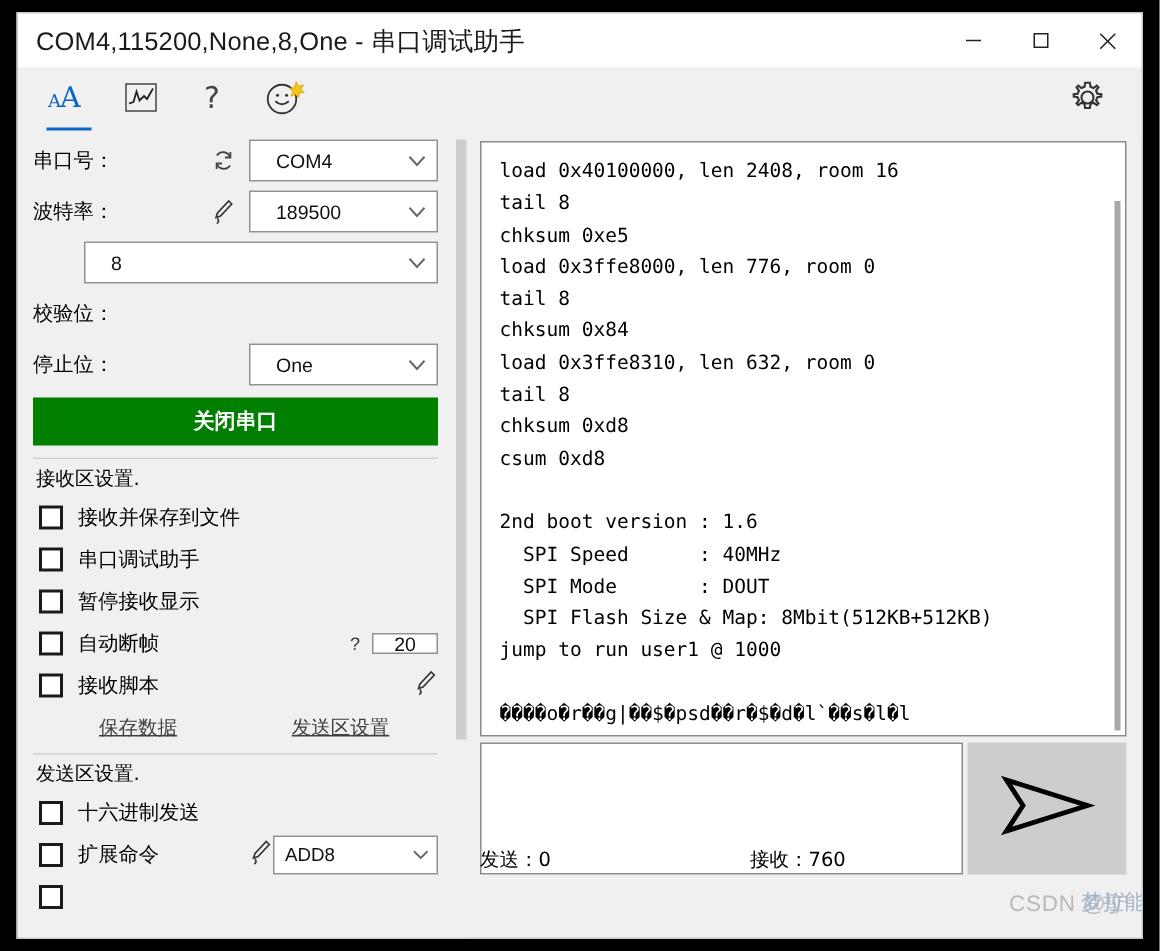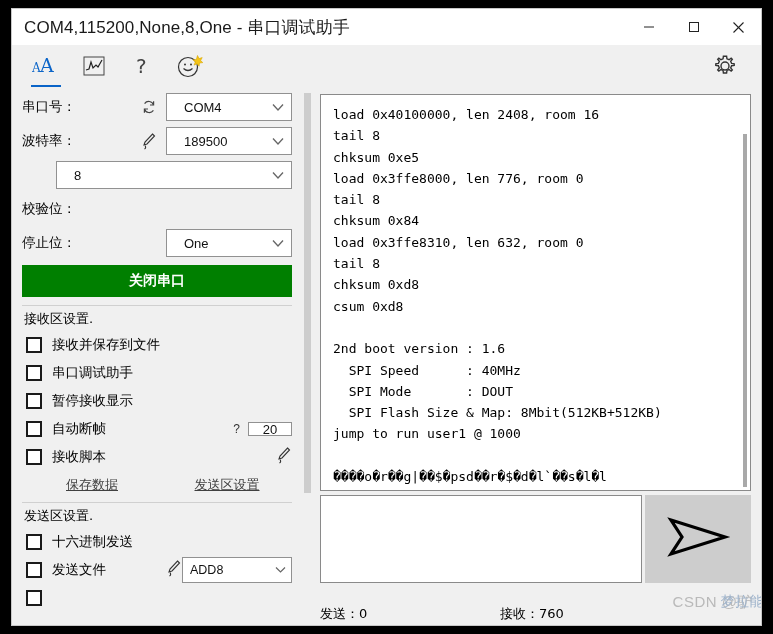--- a/index.html
+++ b/index.html
@@ -162,21 +162,21 @@
   .sendbox {
     position:absolute; left:8px; top:404px; width:322px; height:88px;
     background:#fff; border:1px solid #8a8a8a;
   }
   .sendbtn {
     position:absolute; left:333px; top:404px; right:10px; height:88px;
     background:#cdcdcd; display:flex; align-items:center; justify-content:center;
   }
 
   .statusbar {
-    position:absolute; left:0; right:0; top:508px; height:30px;
+    position:absolute; left:0; right:0; top:467px; height:30px;
     display:flex; align-items:center;
   }
   .statusbar .s1 {
     margin-left:8px; font-size:13px; color:#000; width:180px;
     font-family:"DejaVu Sans","Liberation Sans",sans-serif;
   }
   .statusbar .s2 {
     font-size:13px; color:#000; width:150px;
     font-family:"DejaVu Sans","Liberation Sans",sans-serif;
   }
@@ -383,21 +383,21 @@
         <div class="hr"></div>
 
         <div class="sect-title">发送区设置.</div>
 
         <div class="cbrow">
           <span class="cbox"></span>
           <span class="ctext">十六进制发送</span>
         </div>
         <div class="cbrow">
           <span class="cbox"></span>
-          <span class="ctext">发送文件</span>
+          <span class="ctext">扩展命令</span>
           <span class="grow"></span>
           <span class="mini-icon">
             <svg width="16" height="18" viewBox="0 0 16 18" fill="none" stroke="#333" stroke-width="1.1">
               <path d="M11.5 2 L13.5 4 L6 12 L3 13 L4 10 Z"></path>
                 <path d="M4 13.5 Q5.5 16 3.5 17"></path>
             </svg>
           </span>
           <span class="smallcombo">
             <span class="cv">ADD8</span>
             <span class="chev">

